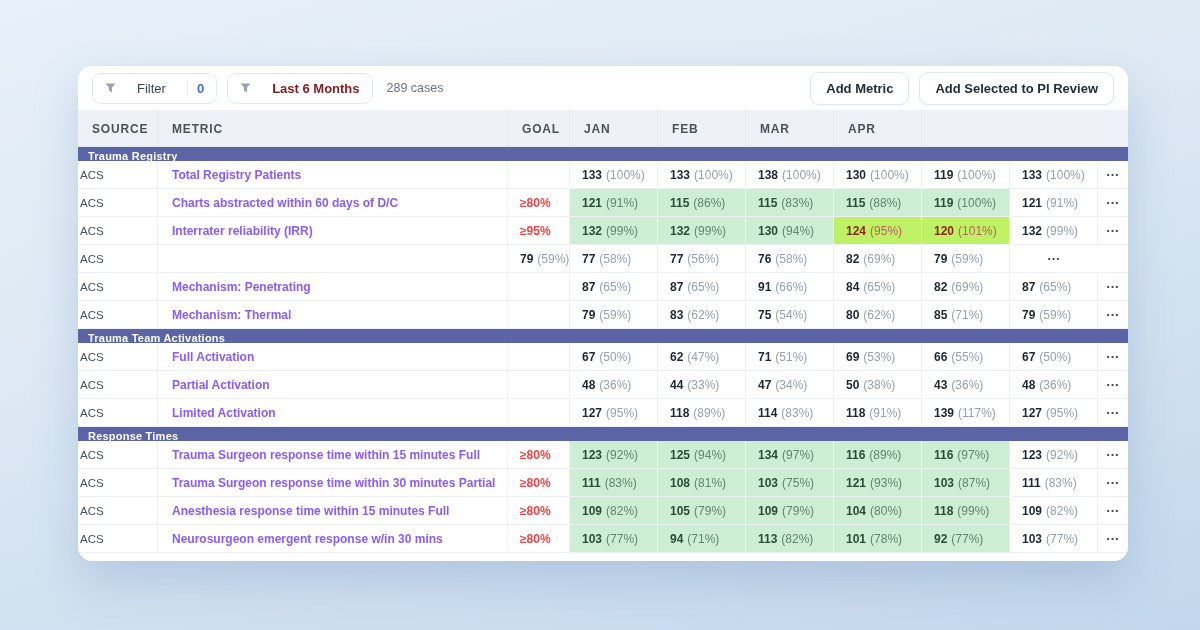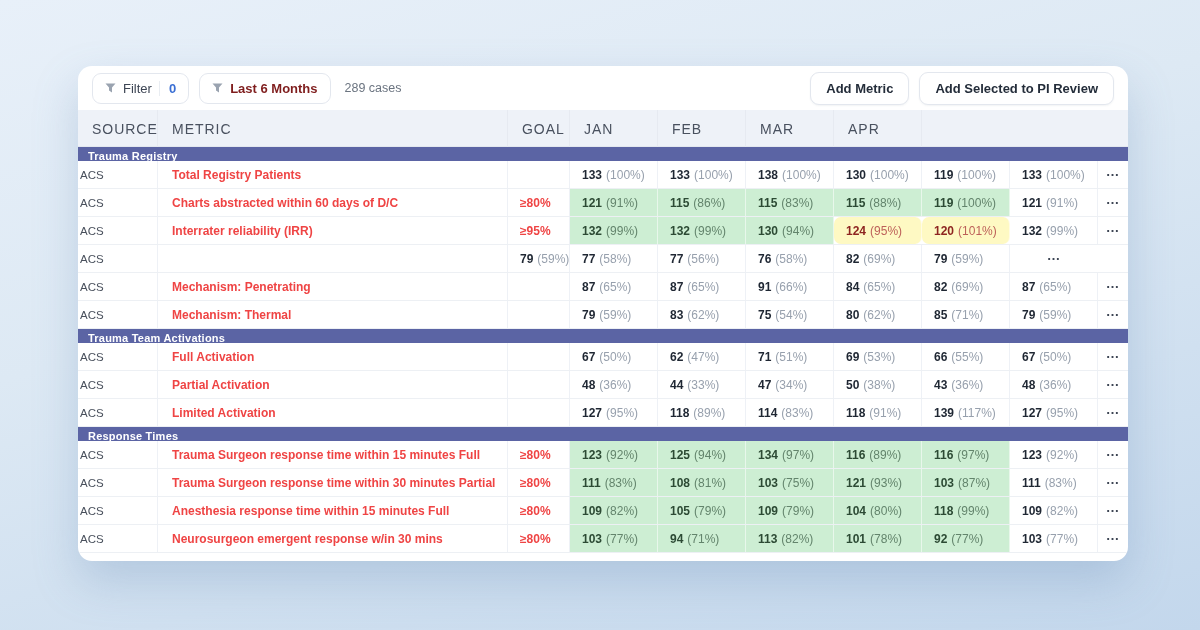--- a/index.html
+++ b/index.html
@@ -10,56 +10,56 @@
     position:relative;
   }
   .card {
     position:absolute; left:78px; top:66px; width:1050px; height:495px;
     background:#ffffff; border-radius:14px; overflow:hidden;
     box-shadow:0 20px 45px rgba(96,134,176,.28);
   }
   
   .toolbar { height:44px; display:flex; align-items:center; padding:0 14px; gap:10px; }
   .btn {
-    display:inline-flex; align-items:center; gap:7px;
+    display:inline-flex; align-items:center; gap:21px;
     background:#fff; border:1px solid #e3e7ee; border-radius:9px;
     padding:7px 12px; font-size:13px; color:#3d4554; cursor:pointer;
     font-family:"Liberation Sans", sans-serif;
   }
   .btn .count { color:#3b6fd4; font-weight:600; border-left:1px solid #e9edf2; padding-left:9px; }
   .btn.range span.lbl { color:#7f1d1d; font-weight:700; }
   .btn.action { font-weight:700; color:#242d3a; padding:8px 15px; box-shadow:0 1px 2px rgba(40,60,90,.06); }
   .cases { font-size:12.5px; color:#6b7480; margin-left:4px; }
   .spacer { flex:1; }
   .funnel svg { display:block; }
   
   .grid-row { display:grid; grid-template-columns:80px 350px 62px repeat(6,88px) 30px; align-items:center; }
   .thead { background:#eef2f8; height:37px; border-bottom:1px solid #e3e8ef; }
   .th {
-    font-size:14px; font-weight:400; letter-spacing:.07em; color:#49515f;
+    font-size:12px; font-weight:700; letter-spacing:.07em; color:#49515f;
     padding-left:14px; height:37px; display:flex; align-items:center;
     border-right:1px solid #e6eaf1; align-self:stretch;
   }
   .th:last-child { border-right:none; }
   .section-bar {
     background:#5b64a4; color:#fff; font-size:11px; font-weight:700;
     height:14px; line-height:18px; padding-left:10px; letter-spacing:.02em;
   }
   .data-row { height:28px; border-bottom:1px solid #edf0f4; }
   .td { align-self:stretch; display:flex; align-items:center; border-right:1px solid #eef1f6; overflow:hidden; white-space:nowrap; }
   .td.source { padding-left:2px; font-size:11.5px; color:#49505c; }
-  .td.metric { padding-left:14px; font-size:12px; font-weight:700; color:#ef4444; }
+  .td.metric { padding-left:14px; font-size:12px; font-weight:700; color:#8b5cf6; }
   .td.goal   { padding-left:12px; font-size:12px; font-weight:700; color:#ef4444; }
   .td.val    { padding-left:12px; font-size:12px; }
   .td.val .num { font-weight:700; color:#1f2733; }
   .td.val .pct { color:#97a0ad; margin-left:4px; }
   .td.val.green { background:#cdeed3; border-right-color:rgba(255,255,255,.55); }
   .td.val.green .num { color:#2c4a34; }
   .td.val.green .pct { color:#63846c; }
-  .td.val.red { background:#fef9c3; border-right-color:rgba(255,255,255,.55);border-radius:7px; }
+  .td.val.red { background:#bef264; border-right-color:rgba(255,255,255,.55); }
   .td.val.red .num { color:#8e2521; }
   .td.val.red .pct { color:#bd6059; }
   .td.actions { border-right:none; justify-content:center; color:#3d4554; font-weight:700; font-size:13px; letter-spacing:1px; cursor:pointer; }
 </style>
 </head>
 <body>
 
 <div class="card">
 
   <div class="toolbar">

